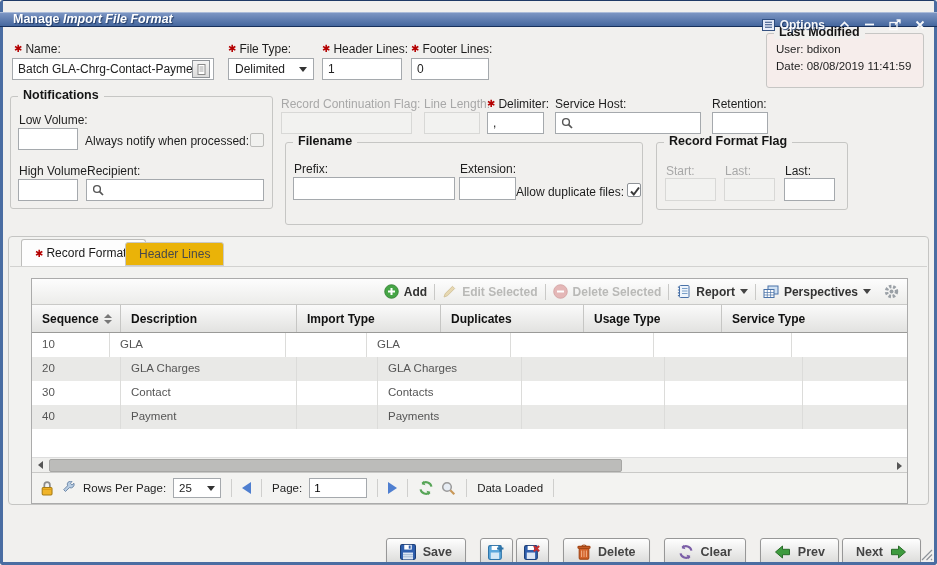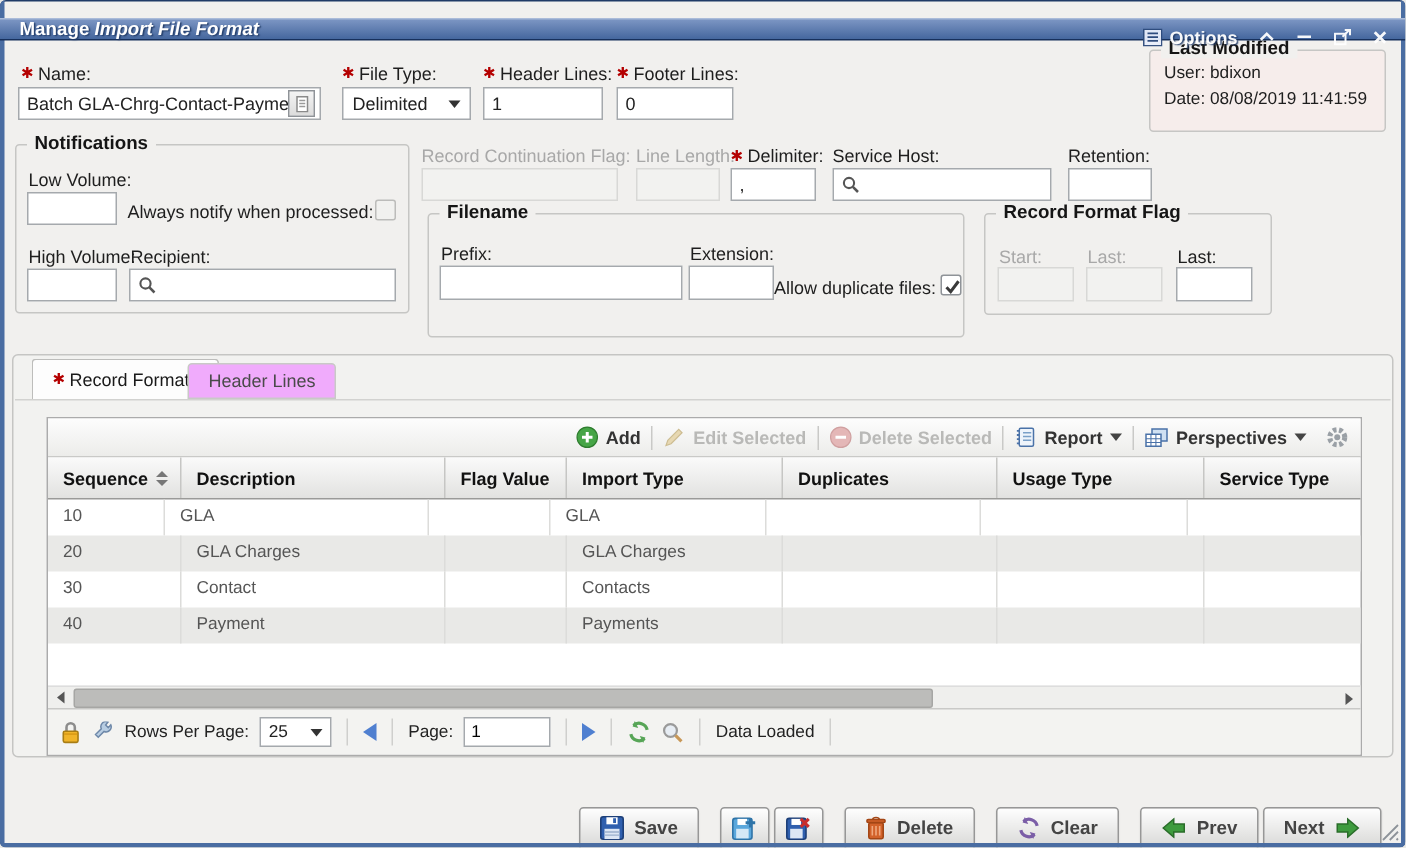--- a/index.html
+++ b/index.html
@@ -60,21 +60,21 @@
 
   .inner-btn{
     position:absolute; width:18px; height:18px; background:linear-gradient(#f4f4f4,#dcdcdc);
     border:1px solid #8f9398; z-index:3; display:flex; align-items:center; justify-content:center; cursor:pointer;
   }
 
   
   .tabpanel{ position:absolute; left:8px; top:236px; width:921px; height:269px; border:1px solid #c5c5c3; border-radius:4px; background:#f2f2f0; z-index:1; }
   .tab{ position:absolute; font-size:12px; display:flex; align-items:center; padding:0 13px; cursor:pointer; z-index:3; }
   .tab.active{ left:12px; top:2px; height:27px; background:#fdfdfd; border:1px solid #bdbdbb; border-bottom:none; border-radius:3px 3px 0 0; color:#1a1a1a; }
-  .tab.inactive{ left:116px; top:5px; height:24px; background:#f0abfc; border:1px solid #c9c9c7; border-radius:3px 3px 0 0; color:#4a4a4a; }
+  .tab.inactive{ left:116px; top:5px; height:24px; background:#eab308; border:1px solid #c9c9c7; border-radius:3px 3px 0 0; color:#4a4a4a; }
   .tabstrip-line{ position:absolute; left:1px; right:1px; top:29px; height:1px; background:#d2d2d0; z-index:2; }
 
   
   .gridbox{ position:absolute; left:22px; top:41px; width:877px; height:226px; border:1px solid #ababab; background:#fff; z-index:2; }
   .gtoolbar{
     position:absolute; left:0; top:0; width:875px; height:26px;
     background:linear-gradient(#fdfdfd,#ececea); border-bottom:1px solid #c9c9c7;
     display:flex; align-items:center; justify-content:flex-end; gap:7px; padding-right:8px; font-size:12px;
   }
   .titem{ display:flex; align-items:center; gap:5px; font-weight:bold; color:#333; cursor:pointer; }
@@ -318,23 +318,20 @@
         <div class="gh" style="width:89px;">
           <span>Sequence</span>
           <span class="sort">
               <i class="up"></i>
               <i class="dn"></i>
             </span>
         </div>
         <div class="gh" style="width:176px;">
             <span>Description</span>
           </div>
-        <div class="gh" style="width:81px;">
-            <span>Flag Value</span>
-          </div>
         <div class="gh" style="width:144px;">
             <span>Import Type</span>
           </div>
         <div class="gh" style="width:143px;">
             <span>Duplicates</span>
           </div>
         <div class="gh" style="width:138px;">
             <span>Usage Type</span>
           </div>
         <div class="gh" style="width:104px; border-right:none;">

